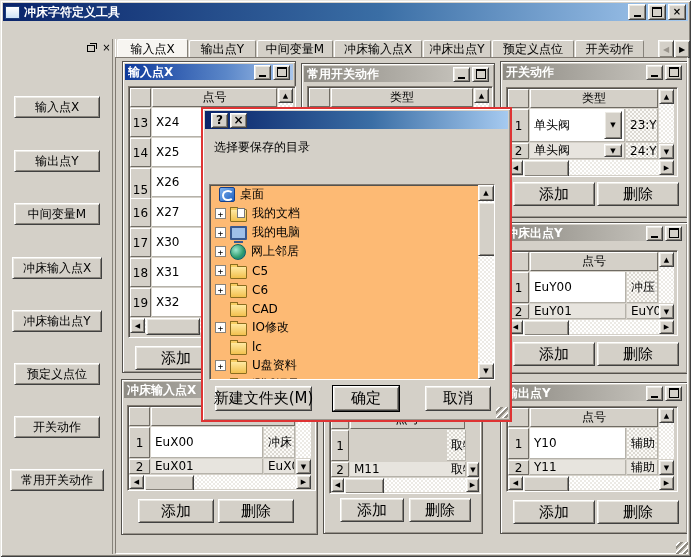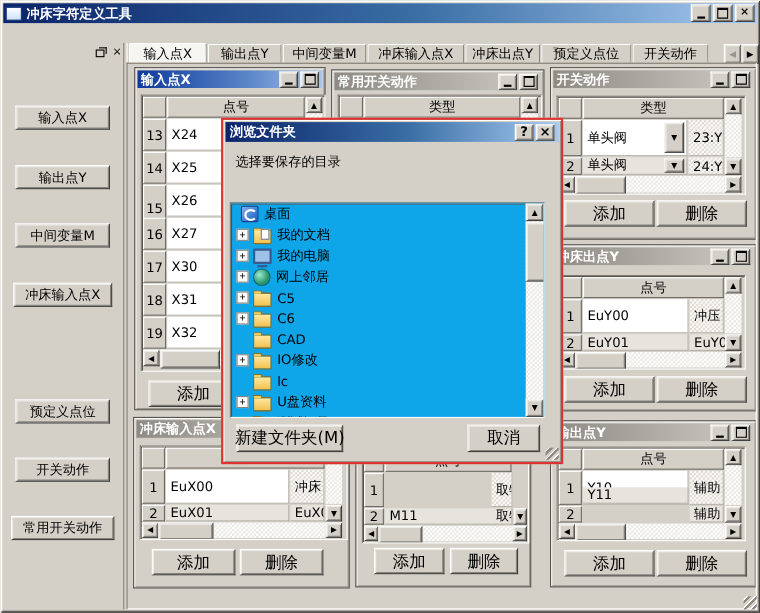--- a/index.html
+++ b/index.html
@@ -56,21 +56,21 @@
       background-size:4px 4px;background-position:0 0,2px 2px}
   .th{position:absolute;background:#D4D0C8;border:1px solid;border-color:#fff #404040 #404040 #fff;box-shadow:inset 1px 1px 0 #ECEAE4,inset -1px -1px 0 #87837B}
   .b3{position:absolute;font-size:15px}
   .cbtn{position:absolute;right:2px;top:2px;bottom:2px;width:16px;background:#D4D0C8;border:1px solid;border-color:#fff #404040 #404040 #fff;
       box-shadow:inset 1px 1px 0 #ECEAE4,inset -1px -1px 0 #87837B;display:flex;align-items:center;justify-content:center;font-size:7px}
   
   #dlg{border:2px solid #DE3333;background:#D4D0C8;box-shadow:inset 1px 1px 0 #fff,inset -1px -1px 0 #9A958D}
   .dtb{position:absolute;left:2px;top:2px;right:2px;height:18px;display:flex;align-items:center;padding:0 4px;
       background:linear-gradient(90deg,#0A246A 0%,#3A6EA5 55%,#A6CAF0 100%);color:#fff;font-weight:bold}
   .dtb .ttl{flex:1}
-  .tree{position:absolute;background:#0ea5e9;border:1px solid;border-color:#807A72 #fff #fff #807A72;box-shadow:inset 1px 1px 0 #55524D;overflow:hidden;box-sizing:border-box}
+  .tree{position:absolute;background:#fdba74;border:1px solid;border-color:#807A72 #fff #fff #807A72;box-shadow:inset 1px 1px 0 #55524D;overflow:hidden;box-sizing:border-box}
   .trow{display:flex;align-items:center;height:19px;padding-left:5px}
   .plus{width:9px;height:9px;border:1px solid #87837B;background:#fff;display:flex;align-items:center;justify-content:center;
       font-size:9px;line-height:8px;flex:none;margin-right:4px;font-family:"DejaVu Sans Mono",monospace}
   .noplus{width:11px;flex:none;margin-right:4px}
   .tico{flex:none;margin-right:5px}
   .ic-desktop{width:14px;height:13px;background:linear-gradient(135deg,#7FB2EE,#1D5FBF);border:1px solid #16408A;border-radius:2px;position:relative}
   .ic-desktop:before{content:"";position:absolute;left:2px;top:2px;width:8px;height:7px;border:2px solid #fff;border-radius:50%;border-right-color:transparent}
   .ic-folder,.ic-docs{width:15px;height:11px;background:linear-gradient(#FFE9A2,#F2C14E);border:1px solid #8A6D1F;border-radius:1px;position:relative;margin-top:3px}
   .ic-folder:before,.ic-docs:before{content:"";position:absolute;top:-3px;left:-1px;width:6px;height:2px;background:#F7CE62;border:1px solid #8A6D1F;border-bottom:none;border-radius:1px 1px 0 0}
   .ic-docs:after{content:"";position:absolute;right:1px;top:-2px;width:6px;height:8px;background:#fff;border:1px solid #777}
@@ -113,20 +113,21 @@
     <span class="abs scrollbtn dim" style="left:655px">◀</span>
     <span class="abs scrollbtn" style="left:671px">▶</span>
   </div>
 
   <div class="abs vsep"></div>
 
   <div class="abs sidebtn" style="left:14px;top:96px;width:84px;height:20px">输入点X</div>
   <div class="abs sidebtn" style="left:14px;top:150px;width:84px;height:20px">输出点Y</div>
   <div class="abs sidebtn" style="left:14px;top:203px;width:84px;height:20px">中间变量M</div>
   <div class="abs sidebtn" style="left:12px;top:257px;width:88px;height:20px">冲床输入点X</div>
+  <div class="abs sidebtn" style="left:12px;top:310px;width:88px;height:20px">冲床输出点Y</div>
   <div class="abs sidebtn" style="left:14px;top:363px;width:84px;height:20px">预定义点位</div>
   <div class="abs sidebtn" style="left:14px;top:416px;width:84px;height:20px">开关动作</div>
   <div class="abs sidebtn" style="left:10px;top:469px;width:92px;height:20px">常用开关动作</div>
 
   <div class="abs" id="mdi">
 
     <div class="abs cw" style="left:185px;top:5px;width:194px;height:330px;z-index:1">
       <div class="tb off">
         <span class="ttl">常用开关动作</span>
         <span class="wbtn">
@@ -224,21 +225,21 @@
       </div>
       <div class="gframe" style="left:5px;top:23px;width:170px;height:84px">
         <div class="hc" style="left:1px;top:1px;width:21px;height:19px"></div>
         <div class="hc" style="left:23px;top:1px;width:128px;height:19px">点号</div>
         <span class="ar" style="left:152px;top:1px;width:15px;height:15px">▲</span>
         <div class="tr" style="left:152px;top:16px;width:15px;height:36px"></div>
         <div class="hc" style="left:1px;top:21px;width:21px;height:31px">1</div>
         <div class="dc" style="left:23px;top:21px;width:96px;height:31px">Y10</div>
         <div class="dc ht" style="left:120px;top:21px;width:31px;height:31px">辅助</div>
         <div class="hc" style="left:1px;top:53px;width:21px;height:15px">2</div>
-        <div class="dc alt" style="left:23px;top:36px;width:96px;height:15px">Y11</div>
+        <div class="dc alt" style="left:23px;top:53px;width:96px;height:15px">Y11</div>
         <div class="dc alt" style="left:120px;top:53px;width:31px;height:15px">辅助</div>
         <span class="ar" style="left:152px;top:53px;width:15px;height:15px">▼</span>
         <div class="tr" style="left:1px;top:69px;width:166px;height:14px"></div>
         <span class="ar" style="left:1px;top:69px;width:15px;height:14px">◀</span>
         <div class="th" style="left:16px;top:69px;width:44px;height:14px"></div>
         <span class="ar" style="left:152px;top:69px;width:15px;height:14px">▶</span>
       </div>
       <div class="b3" style="left:12px;top:117px;width:80px;height:22px">添加</div>
       <div class="b3" style="left:96px;top:117px;width:80px;height:22px">删除</div>
     </div>
@@ -326,21 +327,20 @@
         <div class="tr" style="left:1px;top:231px;width:163px;height:15px"></div>
         <span class="ar" style="left:1px;top:231px;width:15px;height:15px">◀</span>
         <div class="th" style="left:17px;top:231px;width:52px;height:15px"></div>
         <span class="ar" style="left:149px;top:231px;width:15px;height:15px">▶</span>
       </div>
       <div class="b3" style="left:12px;top:284px;width:80px;height:22px">添加</div>
     </div>
 
     <div class="abs" id="dlg" style="left:85px;top:49px;width:307px;height:311px;z-index:50">
       <div class="dtb">
-        <span class="ttl">浏览文件夹</span>
         <span class="wbtn" style="color:#000;font-weight:bold">?</span>
         <span class="wbtn" style="color:#000;font-weight:bold">×</span>
       </div>
       <div class="lbl" style="left:11px;top:30px">选择要保存的目录</div>
 
       <div class="tree" style="left:6px;top:75px;width:286px;height:196px">
         <div class="trow">
           <span class="noplus" style="width:0"></span>
           <span class="tico ic-desktop"></span>
           <span>桌面</span>
@@ -396,20 +396,21 @@
           <span>测试记录</span>
         </div>
 
         <div class="tr" style="left:268px;top:0;width:16px;height:194px"></div>
         <span class="ar" style="left:268px;top:0;width:16px;height:16px">▲</span>
         <div class="th" style="left:268px;top:17px;width:16px;height:52px"></div>
         <span class="ar" style="left:268px;top:178px;width:16px;height:16px">▼</span>
       </div>
 
       <div class="b3" style="left:12px;top:277px;width:95px;height:23px">新建文件夹(M)</div>
+      <div class="b3" style="left:130px;top:277px;width:64px;height:23px;outline:1px solid #000">确定</div>
       <div class="b3" style="left:222px;top:277px;width:64px;height:23px">取消</div>
       <div class="abs grip" style="left:293px;top:298px;width:12px;height:11px"></div>
     </div>
 
   </div>
 
   <div class="abs grip" style="left:676px;top:542px;width:12px;height:12px"></div>
 </div>
 
 </body></html>

